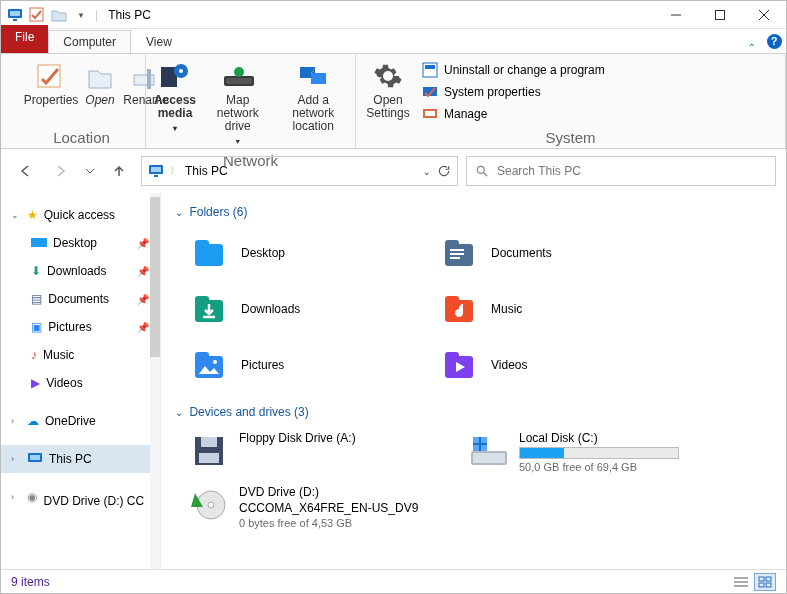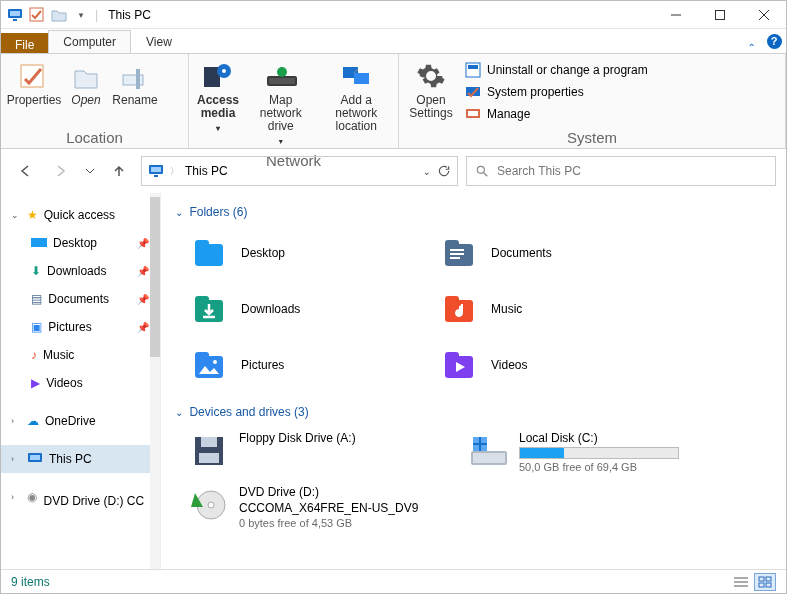--- a/index.html
+++ b/index.html
@@ -8,21 +8,21 @@
   
   .titlebar { height: 28px; display: flex; align-items: center; border-bottom: 1px solid #e5e5e5; }
   .titlebar .qat { display:flex; align-items:center; gap:6px; padding:0 6px; }
   .titlebar .title { padding-left:4px; color:#000; }
   .titlebar .spacer { flex:1; }
   .winbtn { width:44px; height:28px; display:flex; align-items:center; justify-content:center; color:#444; }
   .qicon { width:16px; height:16px; display:flex; align-items:center; justify-content:center; }
 
   
   .tabstrip { height:24px; display:flex; align-items:flex-end; background:#fff; }
-  .tabstrip .file { background:#a16207; color:#fff; padding:4px 14px; height:20px; line-height:16px; }
+  .tabstrip .file { background:#b91c1c; color:#fff; padding:4px 14px; height:28px; line-height:16px; }
   .tabstrip .tab { padding:4px 14px; border:1px solid transparent; border-bottom:none; color:#333; }
   .tabstrip .tab.active { border-color:#d0d0d0; background:#fafafa; }
   .tabstrip .flex { flex:1; }
   .tabstrip .help { width:24px; height:24px; display:flex; align-items:center; justify-content:center; }
   .help-circle { width:15px; height:15px; border-radius:50%; background:#0a66c2; color:#fff; display:flex; align-items:center; justify-content:center; font-weight:bold; font-size:11px;}
   .caret { color:#0a66c2; font-size:10px; padding-right:6px;}
 
   
   .ribbon { height:96px; background:#fafafa; border-top:1px solid #d0d0d0; border-bottom:1px solid #d0d0d0; display:flex; }
   .group { border-right:1px solid #d8d8d8; display:flex; flex-direction:column; padding:4px 6px 2px; }
@@ -60,21 +60,21 @@
   .folder { width:250px; height:56px; display:flex; align-items:center; gap:12px; padding-left:14px;}
   .ficon { width:40px; height:40px; border-radius:4px; display:flex; align-items:center; justify-content:center; font-size:20px; color:#fff;}
   .drive { width:280px; display:flex; gap:10px; padding:6px 0 6px 14px;}
   .dicon { width:40px; height:40px; display:flex; align-items:center; justify-content:center; font-size:28px; color:#555;}
   .dinfo { display:flex; flex-direction:column; gap:2px; }
   .bar { width:160px; height:12px; border:1px solid #bcbcbc; background:#eaeaea; }
   .barfill { height:100%; background:#1da1f2; }
   .muted { color:#6b6b6b; font-size:11px; }
 
   
-  .status { height:24px; border-top:1px solid #ddd; display:flex; align-items:center; padding:0 10px; color:#0f766e; }
+  .status { height:24px; border-top:1px solid #ddd; display:flex; align-items:center; padding:0 10px; color:#4c1d95; }
   .status .flex{flex:1;}
   .viewbtn { width:22px; height:18px; display:flex; align-items:center; justify-content:center; border:1px solid transparent; margin-left:2px;}
   .viewbtn.on { border-color:#7aa7d6; background:#dcebf9;}
 
   svg { display:block; }
 </style>
 </head>
 <body>
 
 <div class="titlebar">
@@ -125,21 +125,21 @@
   <div class="tab active">Computer</div>
   <div class="tab">View</div>
   <div class="flex"></div>
   <div class="caret">⌃</div>
   <div class="help">
       <div class="help-circle">?</div>
     </div>
 </div>
 
 <div class="ribbon">
-  <div class="group" style="width:188px;">
+  <div class="group" style="width:128px;margin-left:17px;">
     <div class="gbody">
       <div class="bigbtn">
         <div class="bigicon">
             <svg width="30" height="30">
               <rect x="2" y="4" width="22" height="22" fill="#fff" stroke="#e0a060"></rect>
               <path d="M6 18 L10 22 L22 8" stroke="#d76b4a" stroke-width="3" fill="none"></path>
             </svg>
           </div>
         <span>Properties</span>
       </div>

